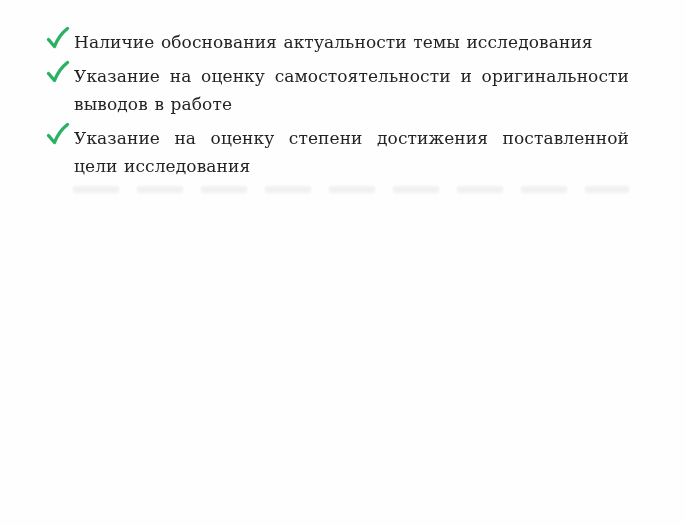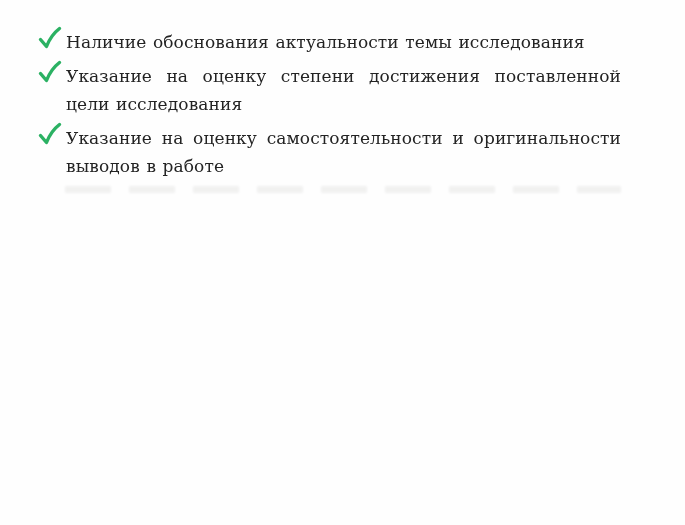--- a/index.html
+++ b/index.html
@@ -12,20 +12,21 @@
     overflow: hidden;
     background: #fefefe;
     font-family: "DejaVu Serif", "Liberation Serif", serif;
   }
   .page {
     box-sizing: border-box;
     width: 656px;
     height: 525px;
     padding: 28px 35px 0 38px;
     overflow: hidden;
+    margin-left: 8px;
   }
   .checklist {
     display: block;
   }
   .item {
     display: flex;
     align-items: flex-start;
     margin-bottom: 6px;
   }
   .check {
@@ -78,30 +79,30 @@
       </span>
       <p class="text">Наличие обоснования актуальности темы исследования</p>
     </div>
 
     <div class="item">
       <span class="check">
         <svg viewBox="0 0 24 26" fill="none" xmlns="http://www.w3.org/2000/svg">
           <path d="M2.5 14.5 L8.5 21.5 Q13 10 21.5 3.5" stroke-width="3.4" stroke-linecap="round" stroke-linejoin="round" fill="none" stroke="#2bb163"></path>
         </svg>
       </span>
-      <p class="text">Указание на оценку степени достижения поставленной цели исследования</p>
+      <p class="text">Указание на оценку самостоятельности и оригинальности выводов в работе</p>
     </div>
 
     <div class="item">
       <span class="check">
         <svg viewBox="0 0 24 26" fill="none" xmlns="http://www.w3.org/2000/svg">
           <path d="M2.5 14.5 L8.5 21.5 Q13 10 21.5 3.5" stroke-width="3.4" stroke-linecap="round" stroke-linejoin="round" fill="none" stroke="#2bb163"></path>
         </svg>
       </span>
-      <p class="text">Указание на оценку самостоятельности и оригинальности выводов в работе</p>
+      <p class="text">Указание на оценку степени достижения поставленной цели исследования</p>
     </div>
 
 
 
 
 
 
     <div class="cut-line"></div>
   </div>
 </div>

